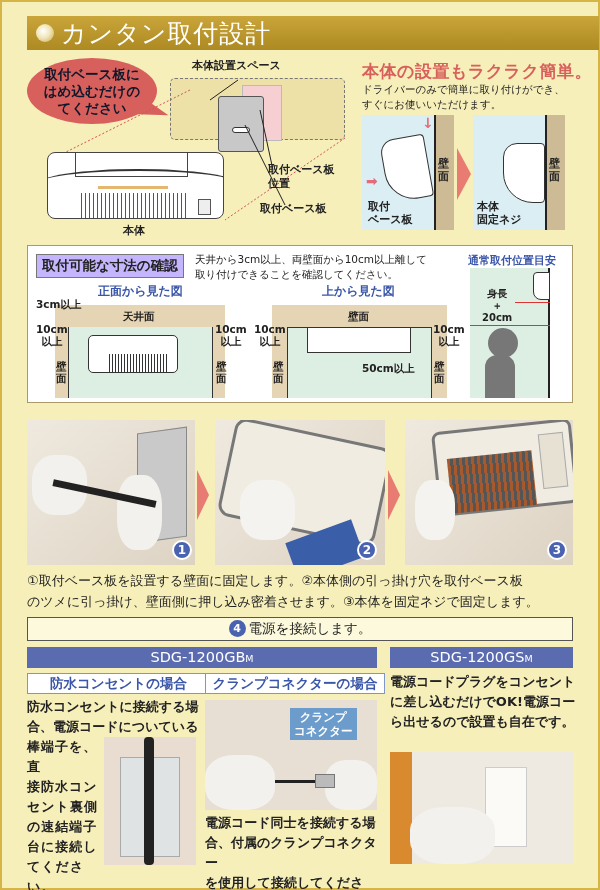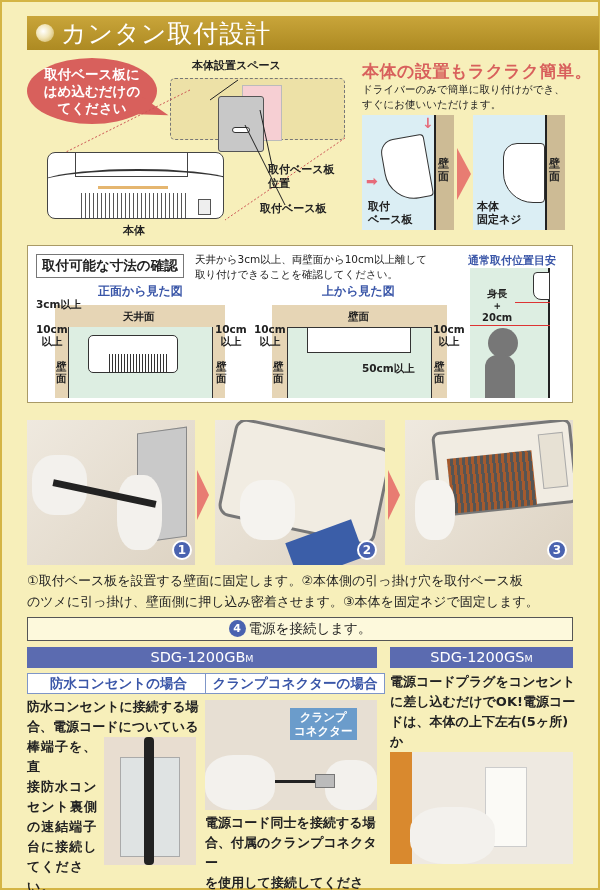--- a/index.html
+++ b/index.html
@@ -5,21 +5,21 @@
   *{box-sizing:border-box;margin:0;padding:0}
   html,body{width:600px;height:890px;overflow:hidden}
   body{font-family:"DejaVu Sans",sans-serif;background:#f6ecb4;position:relative;color:#222}
   .frame{position:absolute;left:0;top:0;width:600px;height:890px;border:2px solid #d4b545;background:#f7efba}
   .abs{position:absolute}
   
   .hdr{left:27px;top:16px;width:572px;height:34px;background:linear-gradient(#c9a53a,#ad8a22);}
   .hdr .dot{position:absolute;left:9px;top:8px;width:18px;height:18px;border-radius:50%;background:radial-gradient(circle at 40% 40%,#fff,#f1e5b8 45%,#c6a64a)}
   .hdr .t{position:absolute;left:34px;top:1px;font-size:25px;color:#fff;letter-spacing:1px;font-weight:normal}
   
-  .bubble{left:27px;top:58px;width:130px;height:66px;background:#d8605c;border-radius:50%;color:#ffffff;font-weight:bold;font-size:13.5px;text-align:center;line-height:17px;padding-top:8px}
+  .bubble{left:27px;top:58px;width:130px;height:66px;background:#d8605c;border-radius:50%;color:#0f172a;font-weight:bold;font-size:13.5px;text-align:center;line-height:17px;padding-top:8px}
   .bubble:after{content:"";position:absolute;right:-12px;top:44px;border-left:30px solid #d8605c;border-top:8px solid transparent;border-bottom:10px solid transparent;transform:rotate(20deg)}
   .space{left:170px;top:78px;width:175px;height:62px;border:1.5px dashed #777;border-radius:5px;background:#ede1a7}
   .lbl{font-size:11px;font-weight:bold;color:#222}
   .pinkplate{left:242px;top:85px;width:40px;height:56px;background:#f6cfd3;border:1px solid #bbb}
   .grayplate{left:218px;top:96px;width:46px;height:56px;background:#c8c8c8;border:1px solid #555;border-radius:3px}
   .grayplate .slot{position:absolute;left:13px;top:30px;width:18px;height:6px;border:1px solid #333;border-radius:3px;background:#fff}
   .unit{left:47px;top:152px;width:177px;height:67px;background:#fff;border:1.5px solid #444;border-radius:8px;overflow:hidden}
   .unit .top{position:absolute;left:27px;top:0;width:113px;height:24px;border:1px solid #444;border-top:none;background:#fff}
   .unit .curve{position:absolute;left:-10px;top:16px;width:200px;height:30px;border-top:2px solid #333;border-radius:50%}
   .unit .grill{position:absolute;left:30px;top:40px;width:110px;height:27px;background:repeating-linear-gradient(90deg,#fff 0 3px,#555 3px 4px)}
@@ -29,21 +29,21 @@
   .rt-title{left:362px;top:60px;font-size:17px;font-weight:bold;color:#d8605c;letter-spacing:.5px}
   .rt-desc{left:362px;top:82px;font-size:10.5px;line-height:15px;color:#222}
   .panel{background:#dbeef4;overflow:hidden}
   .wall{position:absolute;background:#cdbb95;border-left:2px solid #222}
   .walllbl{position:absolute;font-size:11px;font-weight:bold;line-height:13px;width:12px}
   .ac-shape{position:absolute;background:#fff;border:1.5px solid #333;border-radius:14px 4px 4px 30px}
   .arrow-r{position:absolute;width:0;height:0;border-top:26px solid transparent;border-bottom:26px solid transparent;border-left:14px solid #e87c72}
   .parr{position:absolute;color:#e66b7a;font-weight:bold;font-size:14px}
   
   .msec{left:27px;top:245px;width:546px;height:158px;border:1.5px solid #a99a66;background:#fff}
-  .mbox{left:36px;top:254px;border:1.5px solid #777;padding:2px 5px;font-size:13.5px;font-weight:bold;background:#ffffff}
+  .mbox{left:36px;top:254px;border:1.5px solid #777;padding:2px 5px;font-size:13.5px;font-weight:bold;background:#c4b5fd}
   .mdesc{left:195px;top:252px;font-size:10.5px;line-height:15px}
   .blue-t{font-size:12px;font-weight:bold;color:#3a56a8}
   .room{position:absolute;background:#ddeee2}
   .beige{position:absolute;background:#e6d5b5}
   .small{font-size:10.5px;font-weight:bold;line-height:12px}
   .redl{position:absolute;background:#d33}
   
   .photo{position:absolute;overflow:hidden;background:#ebe4d8}
   .num{position:absolute;width:20px;height:20px;border-radius:50%;background:#4a63b0;border:2px solid #fff;color:#fff;font-size:12px;font-weight:bold;text-align:center;line-height:16px}
   .steps{left:27px;top:570px;width:556px;font-size:13px;line-height:21px}
@@ -244,20 +244,19 @@
 <div class="ptxt" style="left:205px;top:813px;width:180px">
   <div>電源コード同士を接続する場</div>
   <div>合、付属のクランプコネクター</div>
   <div>を使用して接続してください。</div>
 </div>
 
 <div class="model" style="left:390px;top:647px;width:183px"><span>SDG-1200GS</span><small>M</small></div>
 <div class="ptxt" style="left:390px;top:672px;width:190px">
   <div>電源コードプラグをコンセント</div>
   <div>に差し込むだけでOK!電源コー</div>
-  <div>ドは、本体の上下左右(5ヶ所)か</div>
   <div>ら出せるので設置も自在です。</div>
 </div>
 <div class="photo" style="left:390px;top:752px;width:183px;height:112px;background:#eee9e1">
   <div class="abs" style="left:0;top:0;width:22px;height:112px;background:#d9892e"></div>
   <div class="abs" style="left:95px;top:15px;width:42px;height:80px;background:#fbfaf6;border:1px solid #ccc"></div>
   <div class="abs" style="left:20px;top:55px;width:85px;height:57px;border-radius:40%;background:#f3f1ed"></div>
 </div>
 
 </body></html>

